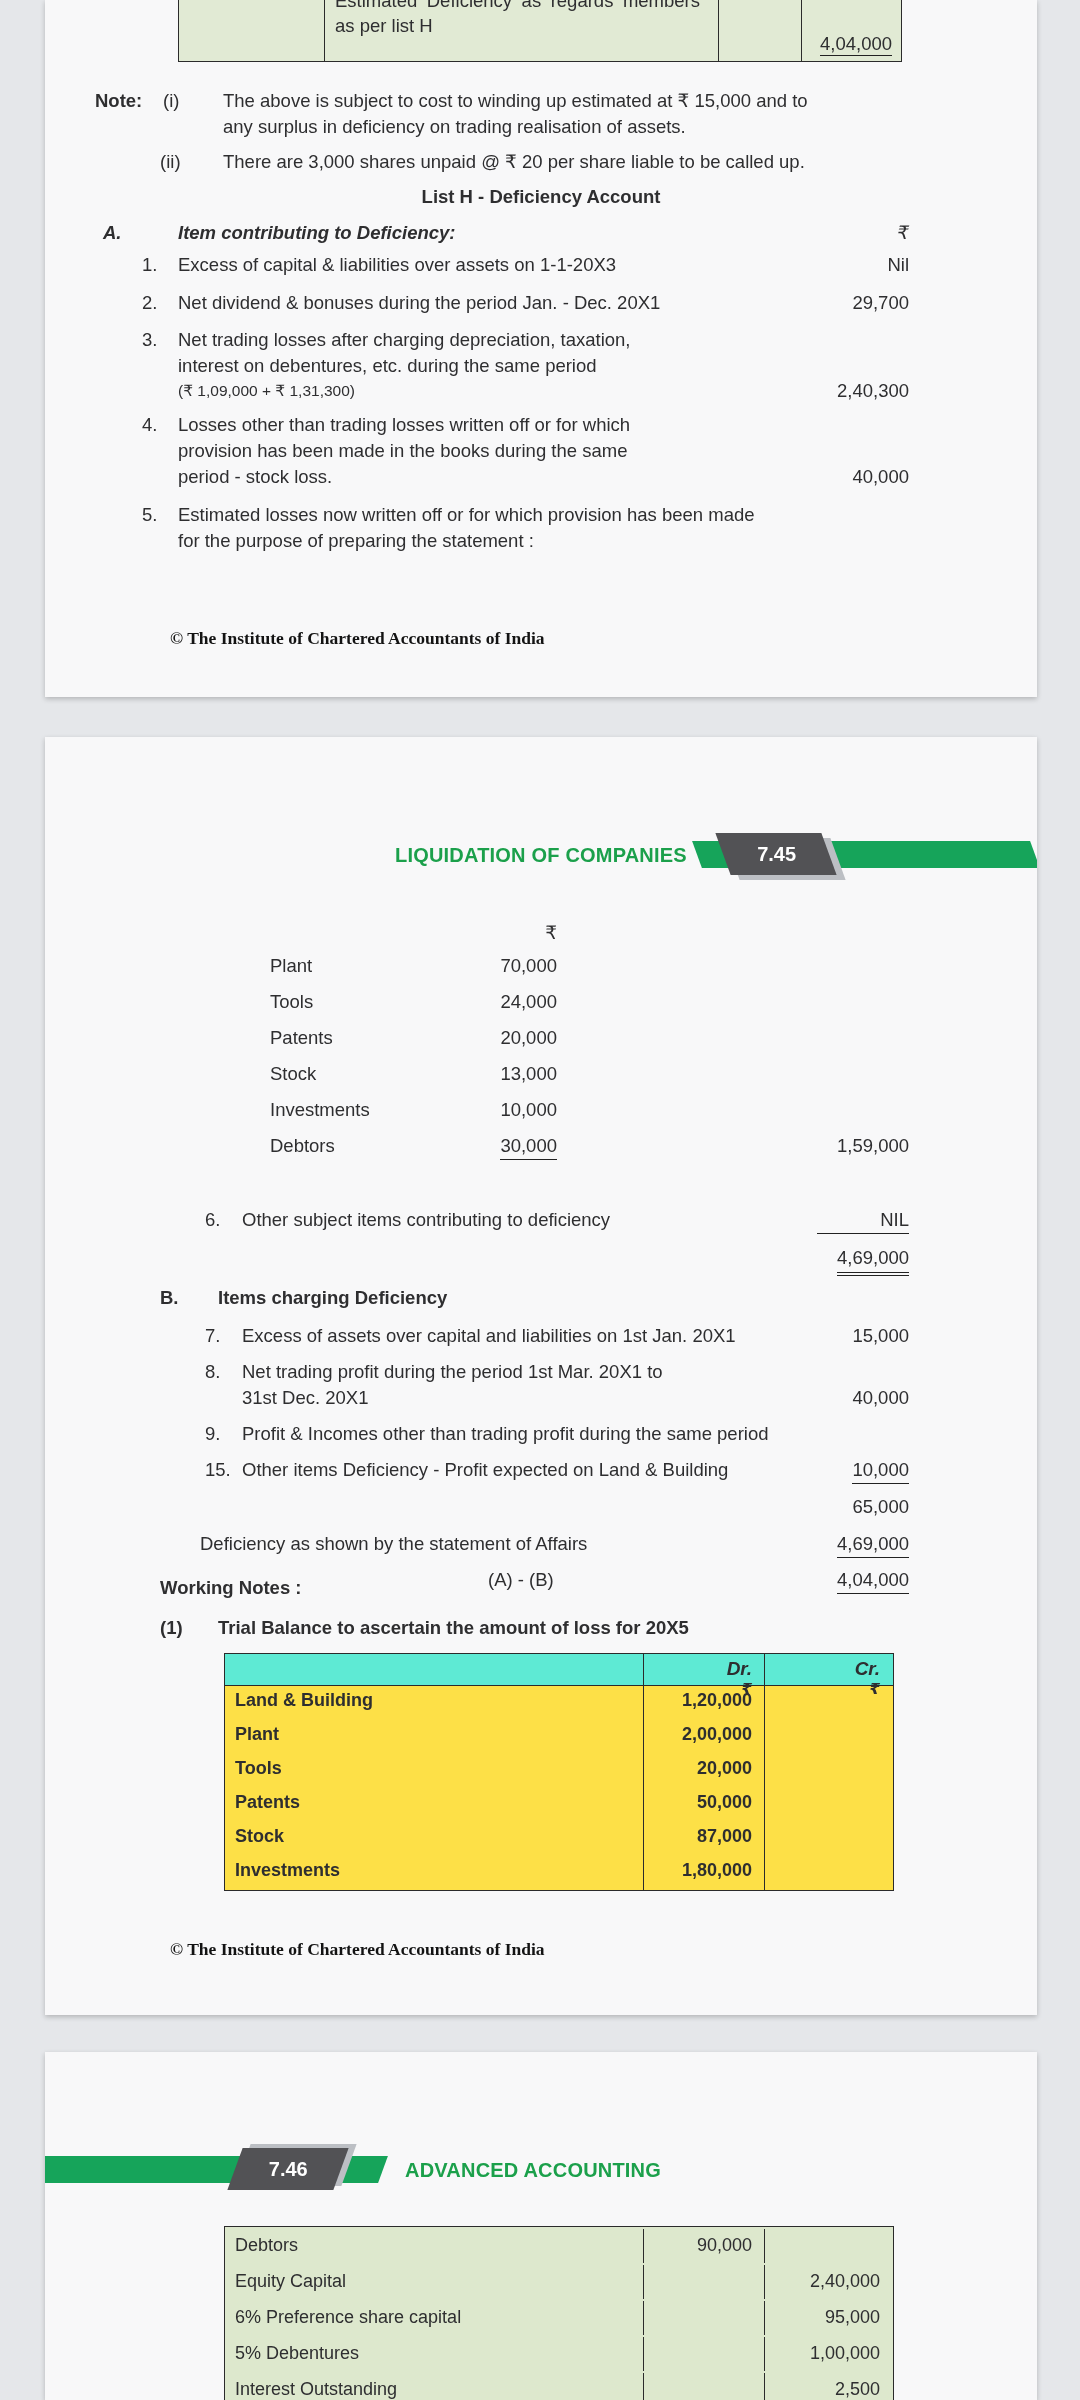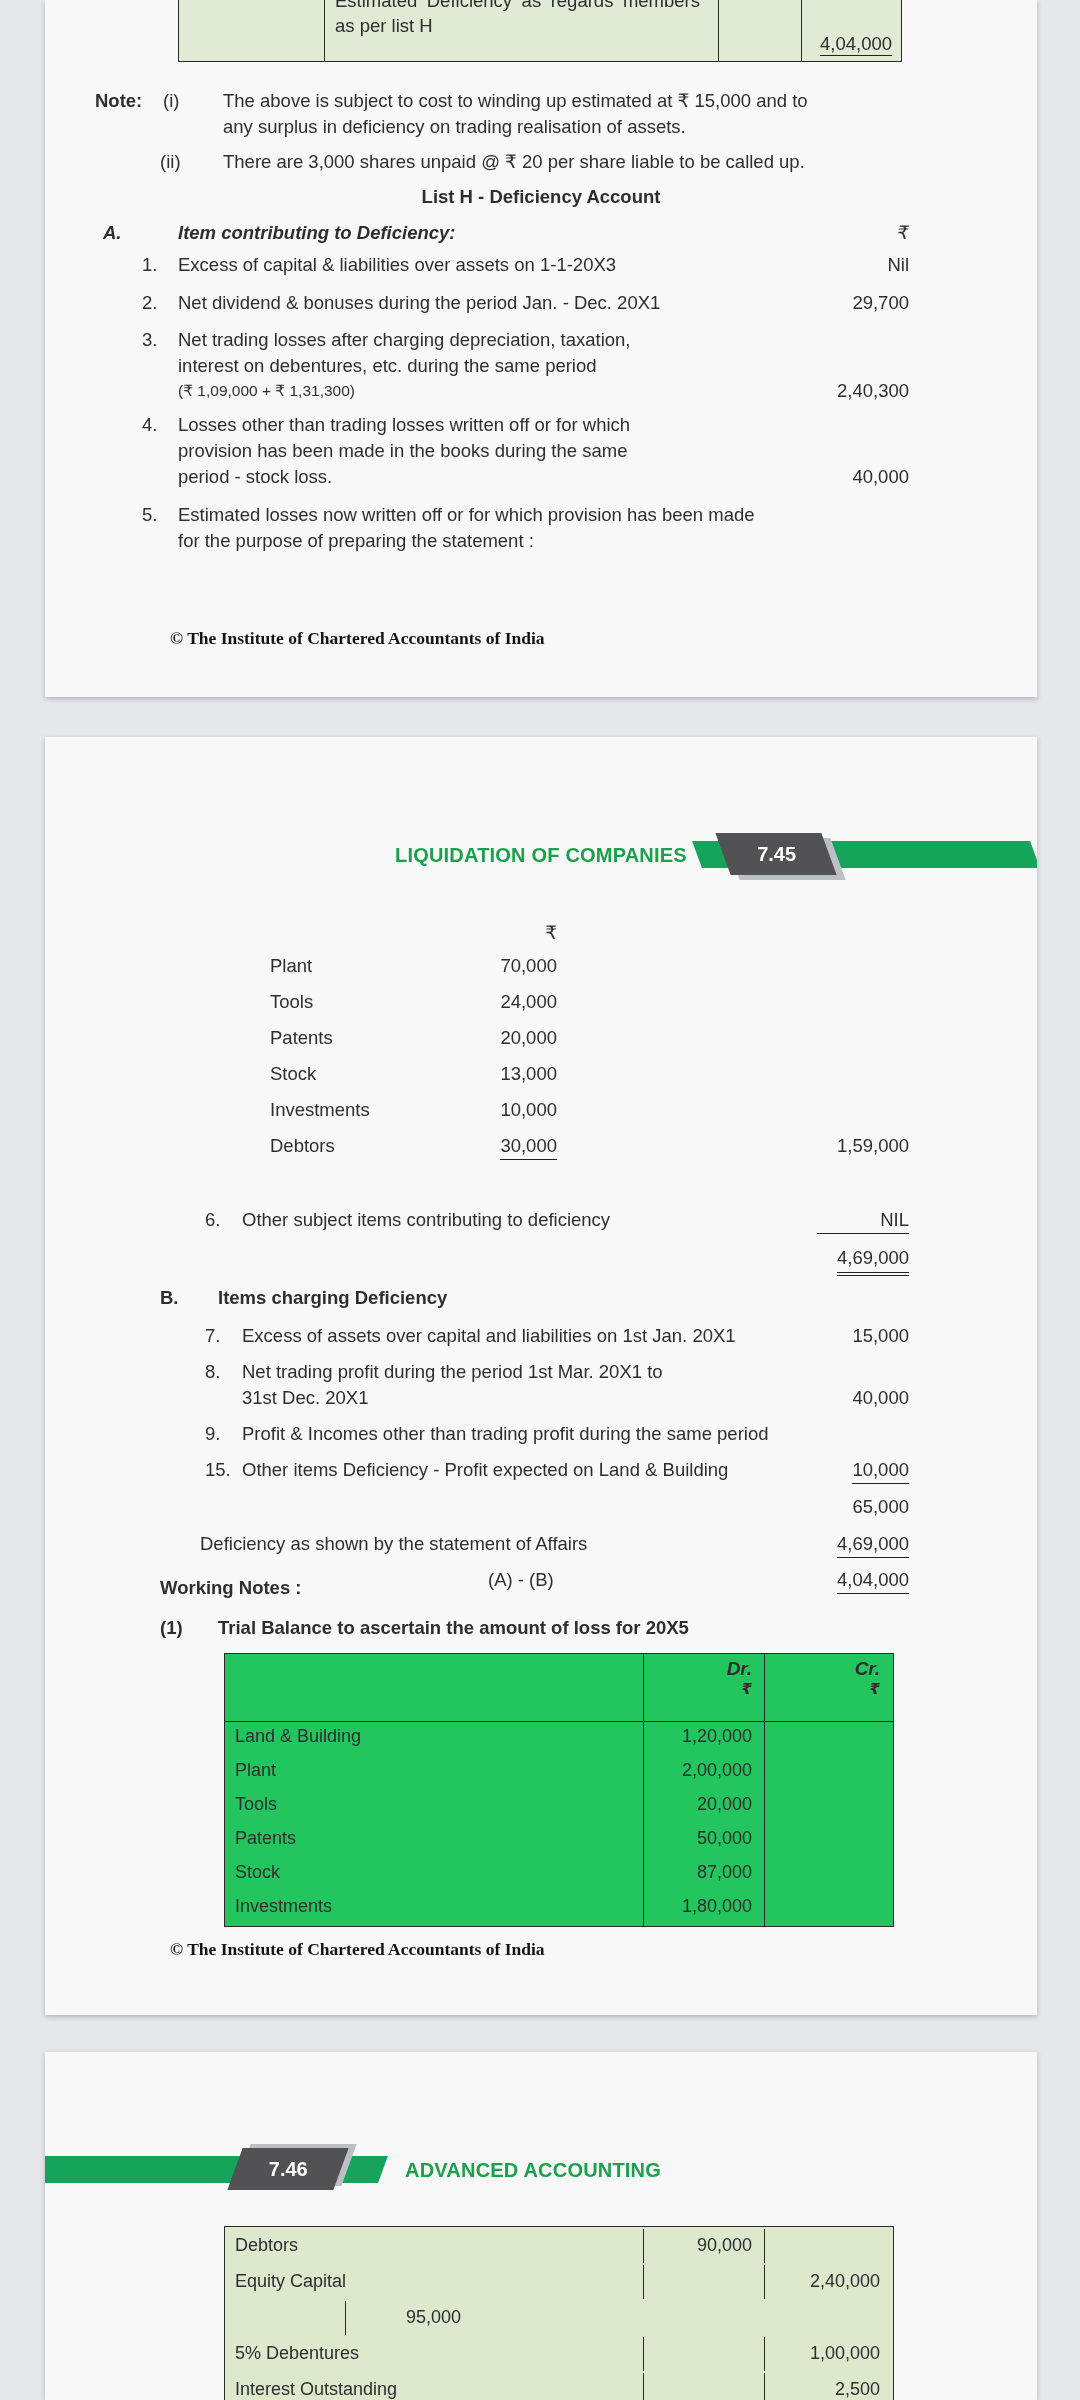--- a/index.html
+++ b/index.html
@@ -42,25 +42,25 @@
   .skR .unsk{transform:skewX(-20deg);}
   .skL .unsk{transform:skewX(20deg);}
   
   .ttable{border:1.4px solid #2b2b2b;width:670px;}
   .trow{display:flex;}
   .tc{border-right:1.4px solid #2b2b2b;}
   .tc:last-child{border-right:none;}
   .cDesc{width:419px;padding:4px 0 0 10px;}
   .cDr{width:121px;text-align:right;padding:4px 12px 0 0;}
   .cCr{width:127px;text-align:right;padding:4px 12px 0 0;}
-  .thead{background:#22c55e;height:68px;border-bottom:1.4px solid #2b2b2b;}
+  .thead{background:#5eead4;height:32px;border-bottom:1.4px solid #2b2b2b;}
   .thead .hcell{display:flex;flex-direction:column;justify-content:flex-start;
                 font-weight:bold;font-style:italic;font-size:19px;line-height:22px;}
   .thead .cur{font-size:15px;line-height:18px;}
-  .tbody2 .trow{height:34px;background:#22c55e;font-size:18px;}
+  .tbody2 .trow{height:34px;background:#fde047;font-size:18px;font-weight:bold;}
   .tbody3 .trow{height:36px;background:#dde8cd;font-size:18px;padding-top:2px;}
   .tbody3 .trow .cDesc,.tbody3 .trow .cDr,.tbody3 .trow .cCr{padding-top:6px;}
 </style>
 </head>
 <body>
 
 <div class="page" style="top:0;height:697px;">
 
   <div class="abs p1table">
     <div class="p1c" style="width:146px;"></div>
@@ -285,20 +285,21 @@
         <div class="tc cDesc">Debtors</div>
         <div class="tc cDr">90,000</div>
         <div class="tc cCr"></div>
       </div>
       <div class="trow">
         <div class="tc cDesc">Equity Capital</div>
         <div class="tc cDr"></div>
         <div class="tc cCr">2,40,000</div>
       </div>
       <div class="trow">
+        <div class="tc cDesc">6% Preference share capital</div>
         <div class="tc cDr"></div>
         <div class="tc cCr">95,000</div>
       </div>
       <div class="trow">
         <div class="tc cDesc">5% Debentures</div>
         <div class="tc cDr"></div>
         <div class="tc cCr">1,00,000</div>
       </div>
       <div class="trow">
         <div class="tc cDesc">Interest Outstanding</div>

